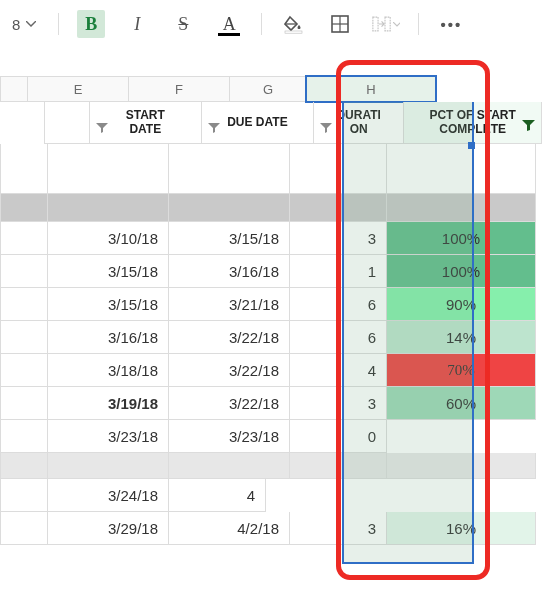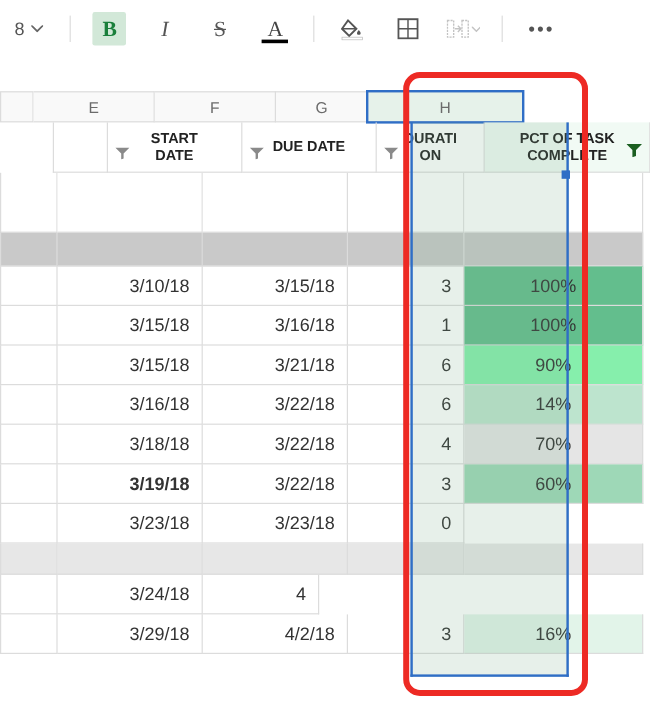--- a/index.html
+++ b/index.html
@@ -126,21 +126,21 @@
       <span>DUE DATE</span>
     </div>
     <div class="cell" style="width:76px">
       <span class="filter"><svg width="12" height="10">
               <path d="M0 0 H12 L7 5 V9 L5 10 V5 Z" fill="#8a8a8a"></path>
             </svg></span>
       <span>DURATI
 ON</span>
     </div>
     <div class="cell sel" style="width:128px">
-      <span>PCT OF TASK
+      <span>PCT OF START
 COMPLETE</span>
       <span class="filter-active"><svg width="13" height="11">
               <path d="M0 0 H13 L8 5 V10 L5 11 V5 Z" fill="#1b5e20"></path>
             </svg></span>
     </div>
   </div>
 
   <div id="rows-container">
         <div class="row blank" style="height: 50px;">
           <div class="cell firstcol" style="width: 26px;"></div>
@@ -182,21 +182,21 @@
           <div class="cell" style="width: 100px;">3/16/18</div>
           <div class="cell" style="width: 100px;">3/22/18</div>
           <div class="cell" style="width: 76px;">6</div>
           <div class="cell pct" style="width: 128px; background: rgb(189, 228, 206);">14%</div>
         </div>
         <div class="row ">
           <div class="cell firstcol" style="width: 26px;"></div>
           <div class="cell" style="width: 100px;">3/18/18</div>
           <div class="cell" style="width: 100px;">3/22/18</div>
           <div class="cell" style="width: 76px;">4</div>
-          <div class="cell pct" style="width: 128px; background: #e5e5e5;">70%</div>
+          <div class="cell pct" style="width: 128px; background: #ef4444; font-family: Liberation Serif, serif;">70%</div>
         </div>
         <div class="row ">
           <div class="cell firstcol" style="width: 26px;"></div>
           <div class="cell" style="width: 100px; font-weight: bold;">3/19/18</div>
           <div class="cell" style="width: 100px;">3/22/18</div>
           <div class="cell" style="width: 76px;">3</div>
           <div class="cell pct" style="width: 128px; background: rgb(158, 216, 183);">60%</div>
         </div>
         <div class="row ">
           <div class="cell firstcol" style="width: 26px;"></div>

